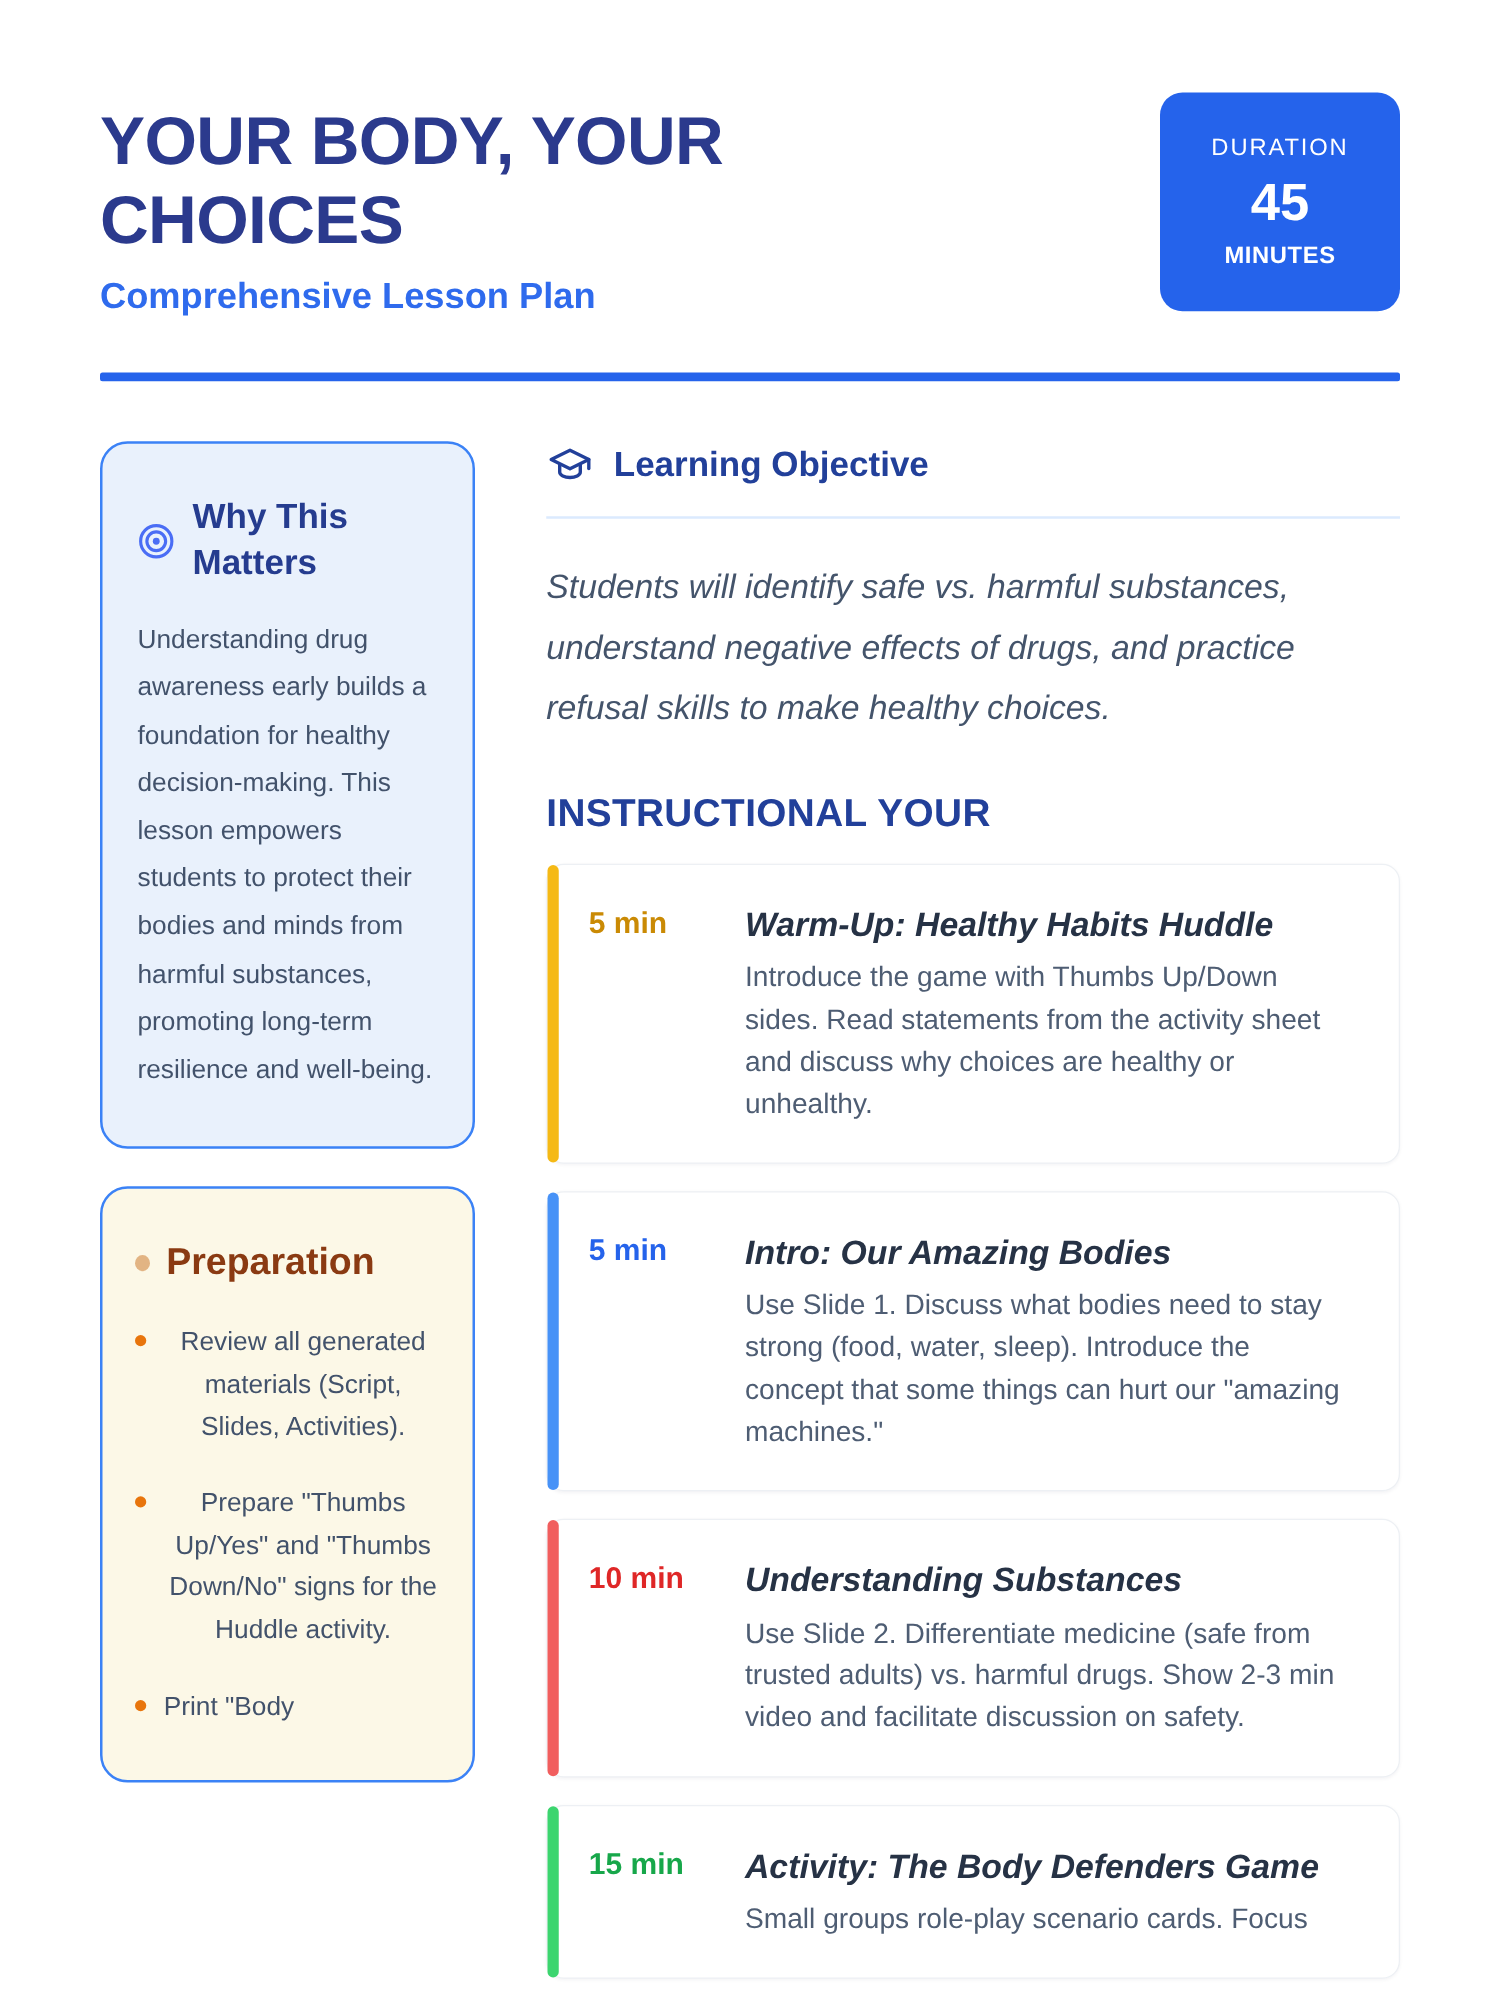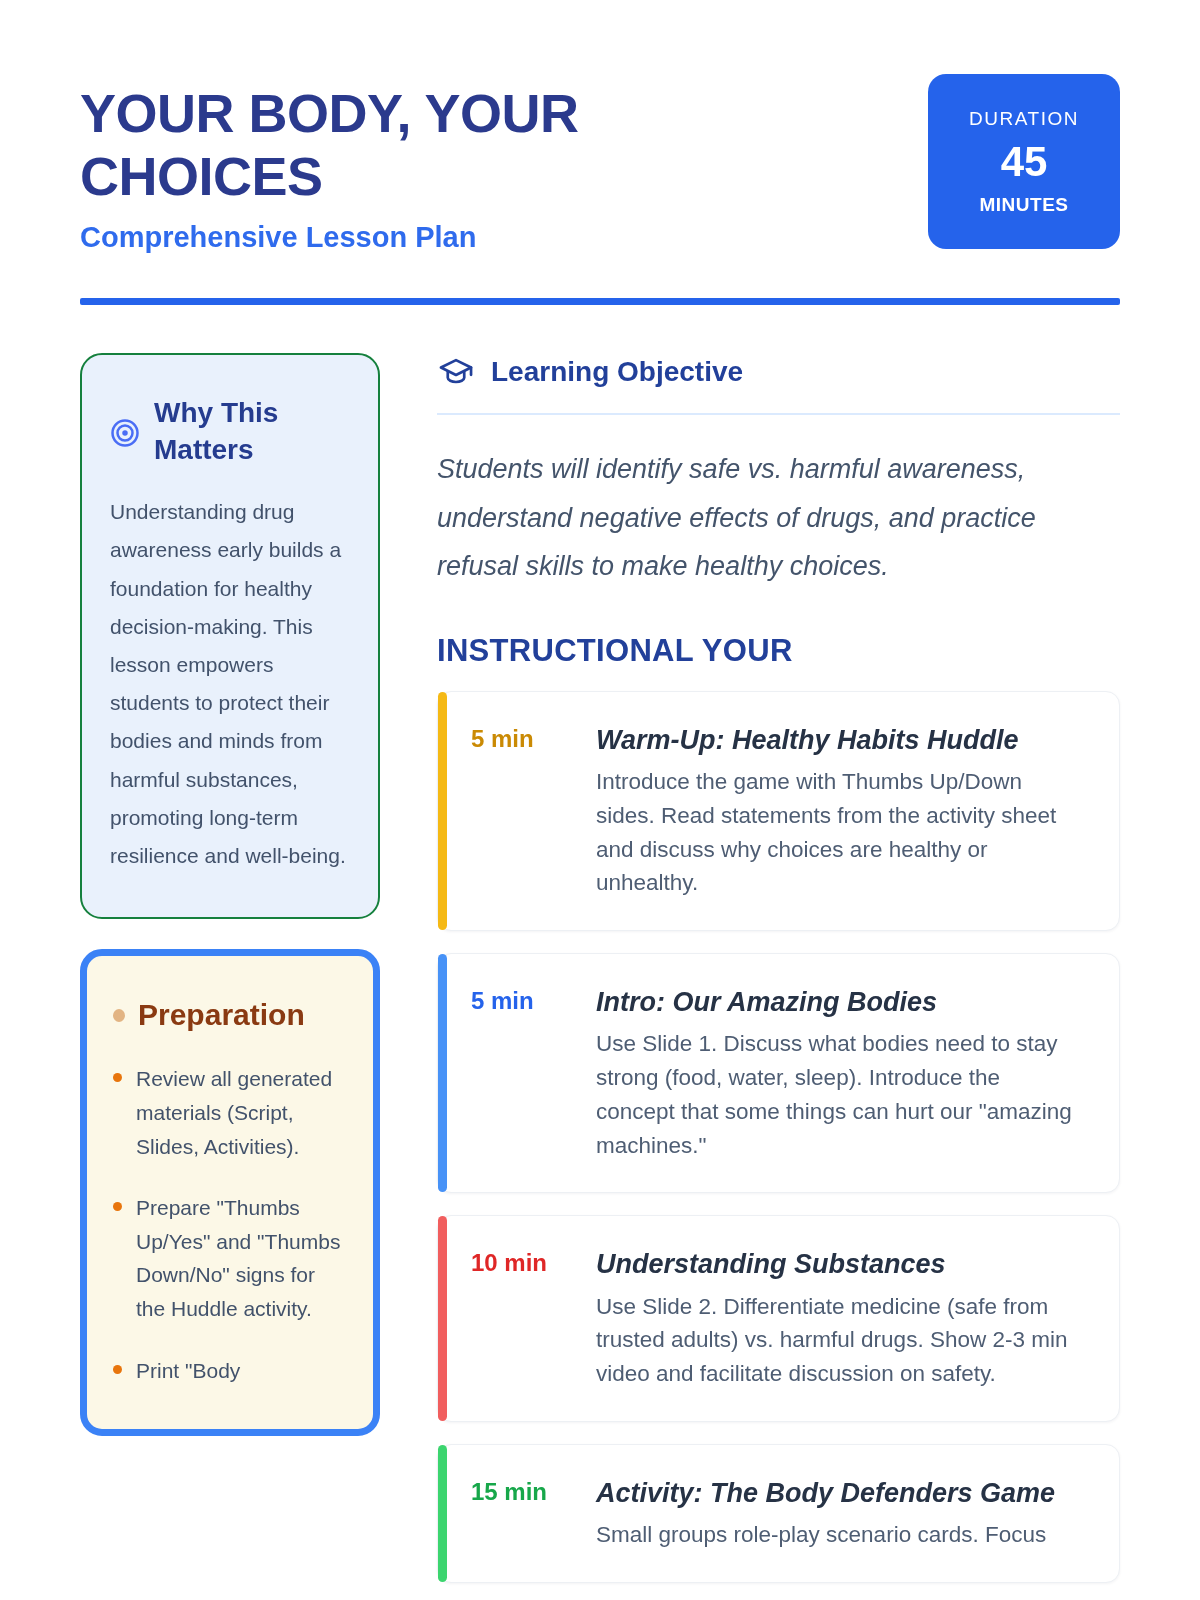--- a/index.html
+++ b/index.html
@@ -18,28 +18,28 @@
   .duration-value { font-size:42px; font-weight:700; }
   .duration-unit { font-size:19px; font-weight:700; letter-spacing:0.5px; }
   .header-divider { height:7px; background:#2563eb; border-radius:2px; margin-top:44px; }
 
   
   .content { display:flex; gap:57px; margin-top:48px; align-items:flex-start; }
   .sidebar { width:300px; flex-shrink:0; }
   .main-col { flex:1; min-width:0; }
 
   
-  .why-card { background:#e9f1fc; border:2px solid #15803d; border-radius:22px; padding:40px 28px 42px 28px; }
+  .why-card { background:#e9f1fc; border:2px solid #3b82f6; border-radius:22px; padding:40px 28px 42px 28px; }
   .why-head { display:flex; gap:14px; align-items:center; }
   .why-head svg { flex-shrink:0; margin-top:2px; }
   .why-title { font-size:28px; font-weight:700; color:#253c8f; line-height:1.32; }
   .why-body { margin-top:24px; font-size:21px; line-height:1.82; color:#42526b; }
 
   
-  .prep-card { margin-top:30px; background:#fcf8e7; border:7px solid #3b82f6; border-radius:22px; padding:42px 24px 42px 26px; }
+  .prep-card { margin-top:30px; background:#fcf8e7; border:2px solid #3b82f6; border-radius:22px; padding:42px 24px 42px 26px;text-align:center; }
   .prep-head { display:flex; gap:13px; align-items:center; }
   .prep-dot { width:12px; height:13px; border-radius:50%; background:#e2b483; flex-shrink:0; }
   .prep-title { font-size:30px; font-weight:700; color:#8a3a12; }
   .prep-list { margin-top:30px; display:flex; flex-direction:column; gap:28px; }
   .prep-item { display:flex; gap:14px; }
   .bullet-dot { width:9px; height:9px; border-radius:50%; background:#e8750c; flex-shrink:0; margin-top:11px; }
   .prep-item-text { font-size:21px; line-height:1.6; color:#42526b; }
 
   
   .obj-head { display:flex; align-items:center; gap:16px; }
@@ -119,21 +119,21 @@
 
       <div class="obj-head">
         <svg width="38" height="38" viewBox="0 0 24 24" fill="none" stroke="#22409a" stroke-width="1.7" stroke-linejoin="round" stroke-linecap="round">
           <path d="M12 4.5 2.5 9.2 12 13.9l9.5-4.7z"></path>
           <path d="M6.8 11.8v3.9c0 1.4 2.4 2.6 5.2 2.6s5.2-1.2 5.2-2.6v-3.9"></path>
           <path d="M21.5 9.2v4.6"></path>
         </svg>
         <h2 class="objective-title">Learning Objective</h2>
       </div>
       <hr class="objective-divider">
-      <p class="objective-text">Students will identify safe vs. harmful awareness, understand negative effects of drugs, and practice refusal skills to make healthy choices.</p>
+      <p class="objective-text">Students will identify safe vs. harmful substances, understand negative effects of drugs, and practice refusal skills to make healthy choices.</p>
 
       <h3 class="steps-heading">INSTRUCTIONAL YOUR</h3>
 
       <div class="step-card">
         <span class="step-bar" style="background-color: rgb(245, 185, 21);"></span>
         <div class="step-time" style="color: rgb(202, 138, 4);">5 min</div>
         <div class="step-content">
           <div class="step-title">Warm-Up: Healthy Habits Huddle</div>
           <div class="step-description">Introduce the game with Thumbs Up/Down sides. Read statements from the activity sheet and discuss why choices are healthy or unhealthy.</div>
         </div>

